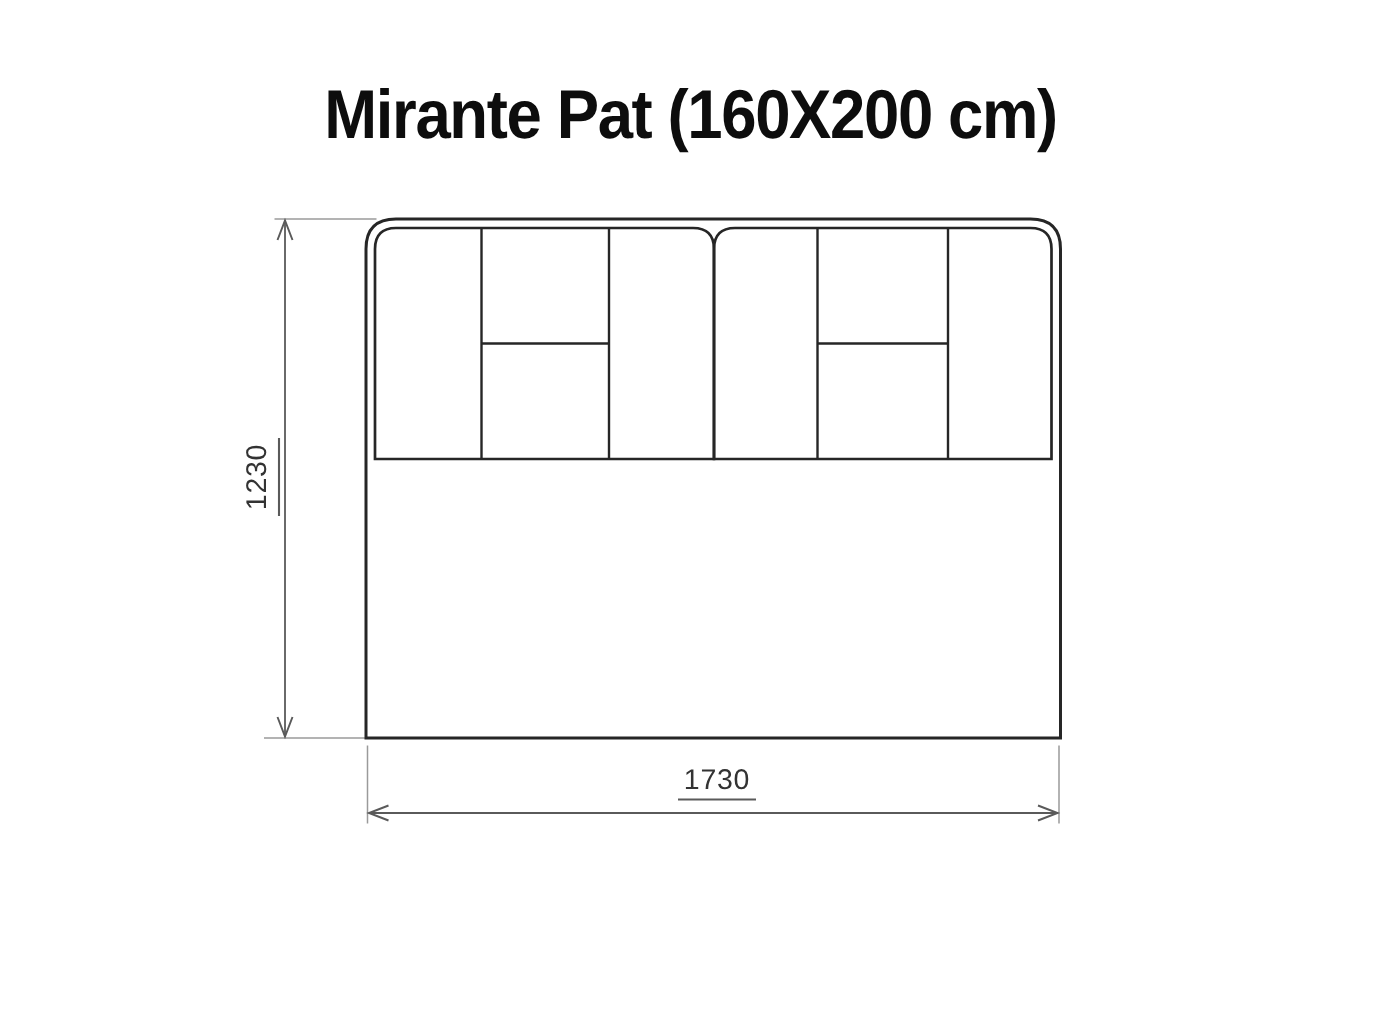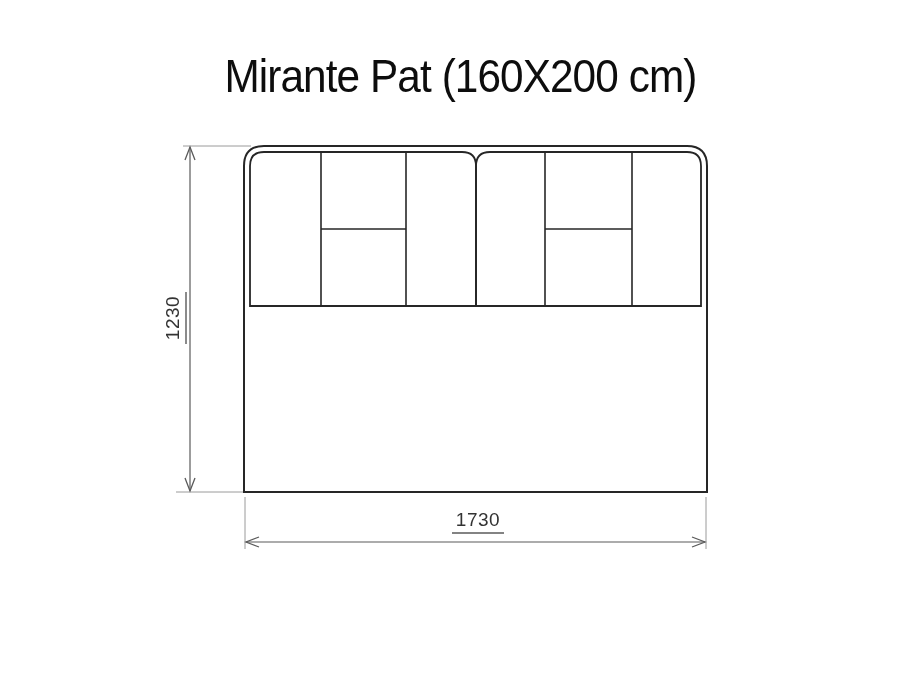--- a/index.html
+++ b/index.html
@@ -21,21 +21,21 @@
     position:relative;
     width:920px;height:685px;
     background:var(--background,#fff);
   }
   .title{
     position:absolute;
     top:52px;left:0;right:0;
     text-align:center;
     color:var(--title-text,#0d0d0d);
     font-size:46px;
-    font-weight:normal;
+    font-weight:bold;
     letter-spacing:-1px;
     line-height:1.05;
     white-space:nowrap;
   }
   .title .squeeze{
     display:inline-block;
     transform:scaleX(0.92);
     transform-origin:center;
   }
   svg.drawing{

